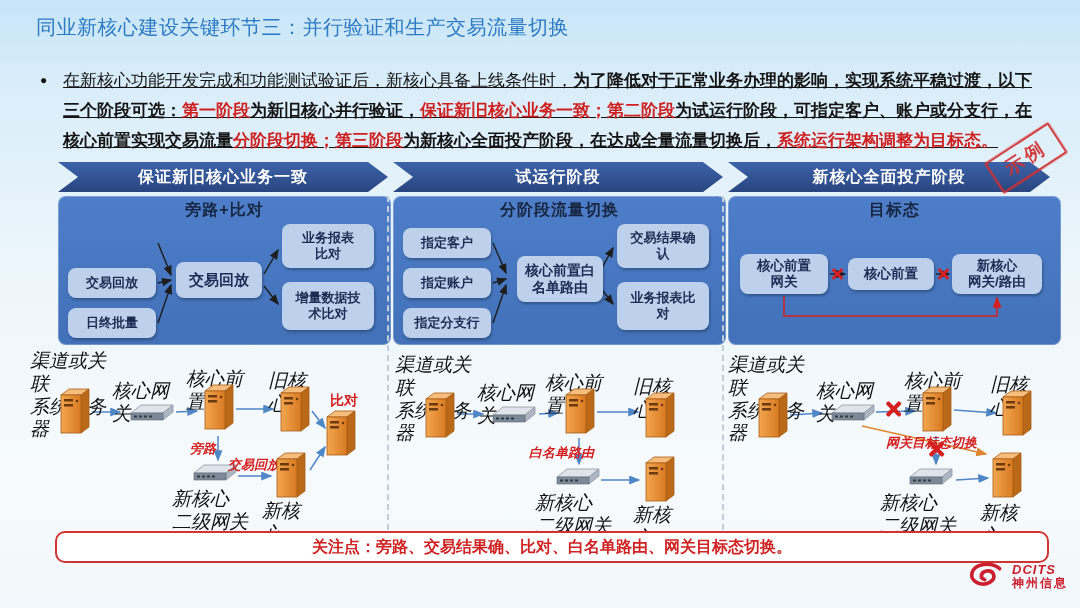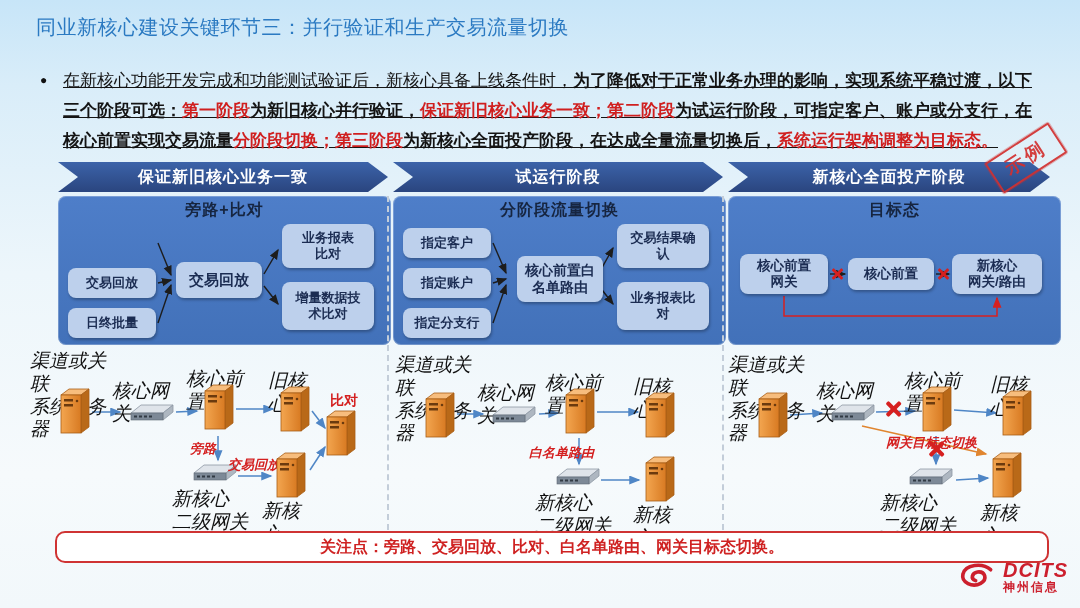--- a/index.html
+++ b/index.html
@@ -76,21 +76,21 @@
     color:#cf2222;font-size:16px;font-weight:700;text-align:center;
   }
   .stamp{
     position:absolute;left:988px;top:140px;width:72px;height:32px;line-height:32px;
     border:2px solid #d23030;border-radius:2px;color:#d23030;font-size:19px;font-weight:700;
     text-align:center;letter-spacing:4px;transform:rotate(-33deg);opacity:0.92;z-index:6;
     box-shadow:0 0 0 1px rgba(210,48,48,0.35);
   }
   .logo{position:absolute;right:12px;top:560px;display:flex;align-items:center;gap:6px;}
   .logo-text{display:flex;flex-direction:column;line-height:1.05;}
-  .logo-brand{color:#cc1f2d;font-size:20px;font-weight:700;font-style:italic;letter-spacing:1px;}
+  .logo-brand{color:#cc1f2d;font-size:13px;font-weight:700;font-style:italic;letter-spacing:1px;}
   .logo-company{color:#cc1f2d;font-size:12px;font-weight:700;letter-spacing:2px;}
 </style>
 </head>
 <body>
 
 <svg width="0" height="0" style="position:absolute">
   <defs>
     <marker id="ab" markerWidth="9" markerHeight="8" refX="6.5" refY="3" orient="auto">
         <path d="M0,0 L7.5,3 L0,6 z" fill="#1d1d1d"></path>
       </marker>
@@ -409,21 +409,21 @@
       <polygon points="3,7 11,1 31,1 23,7" fill="#f7bd7d" stroke="#a85d14" stroke-width="0.8"></polygon>
       <polygon points="23,7 31,1 31,39 23,45" fill="#b96918" stroke="#a85d14" stroke-width="0.8"></polygon>
       <rect x="3" y="7" width="20" height="38" fill="url(#sgrad)" stroke="#a85d14" stroke-width="0.8"></rect>
       <rect x="6" y="11" width="9" height="2.5" fill="#6b3a0e"></rect>
         <rect x="6" y="16" width="9" height="2.5" fill="#6b3a0e"></rect>
         <circle cx="19" cy="13" r="1.3" fill="#6b3a0e"></circle>
     </svg>
     <div class="dlab" style="left:252px;top:154px;width:56px;">新核心</div>
   </div>
 
-  <div class="note">关注点：旁路、交易回放、比对、白名单路由、网关目标态切换。</div>
+  <div class="note">关注点：旁路、交易结果确、比对、白名单路由、网关目标态切换。</div>
 
   <div class="logo">
     <svg width="40" height="32" viewBox="0 0 44 34">
       <path d="M37 9 C 28 1, 9 3, 6.5 14 C 4.5 23, 17 29, 26 24 C 34 19.5, 31 10.5, 22.5 11.5 C 16.5 12.5, 14.5 19, 20.5 21" fill="none" stroke="#cc1f2d" stroke-width="4" stroke-linecap="round"></path>
     </svg>
     <div class="logo-text">
       <span class="logo-brand">DCITS</span>
       <span class="logo-company">神州信息</span>
     </div>
   </div>

